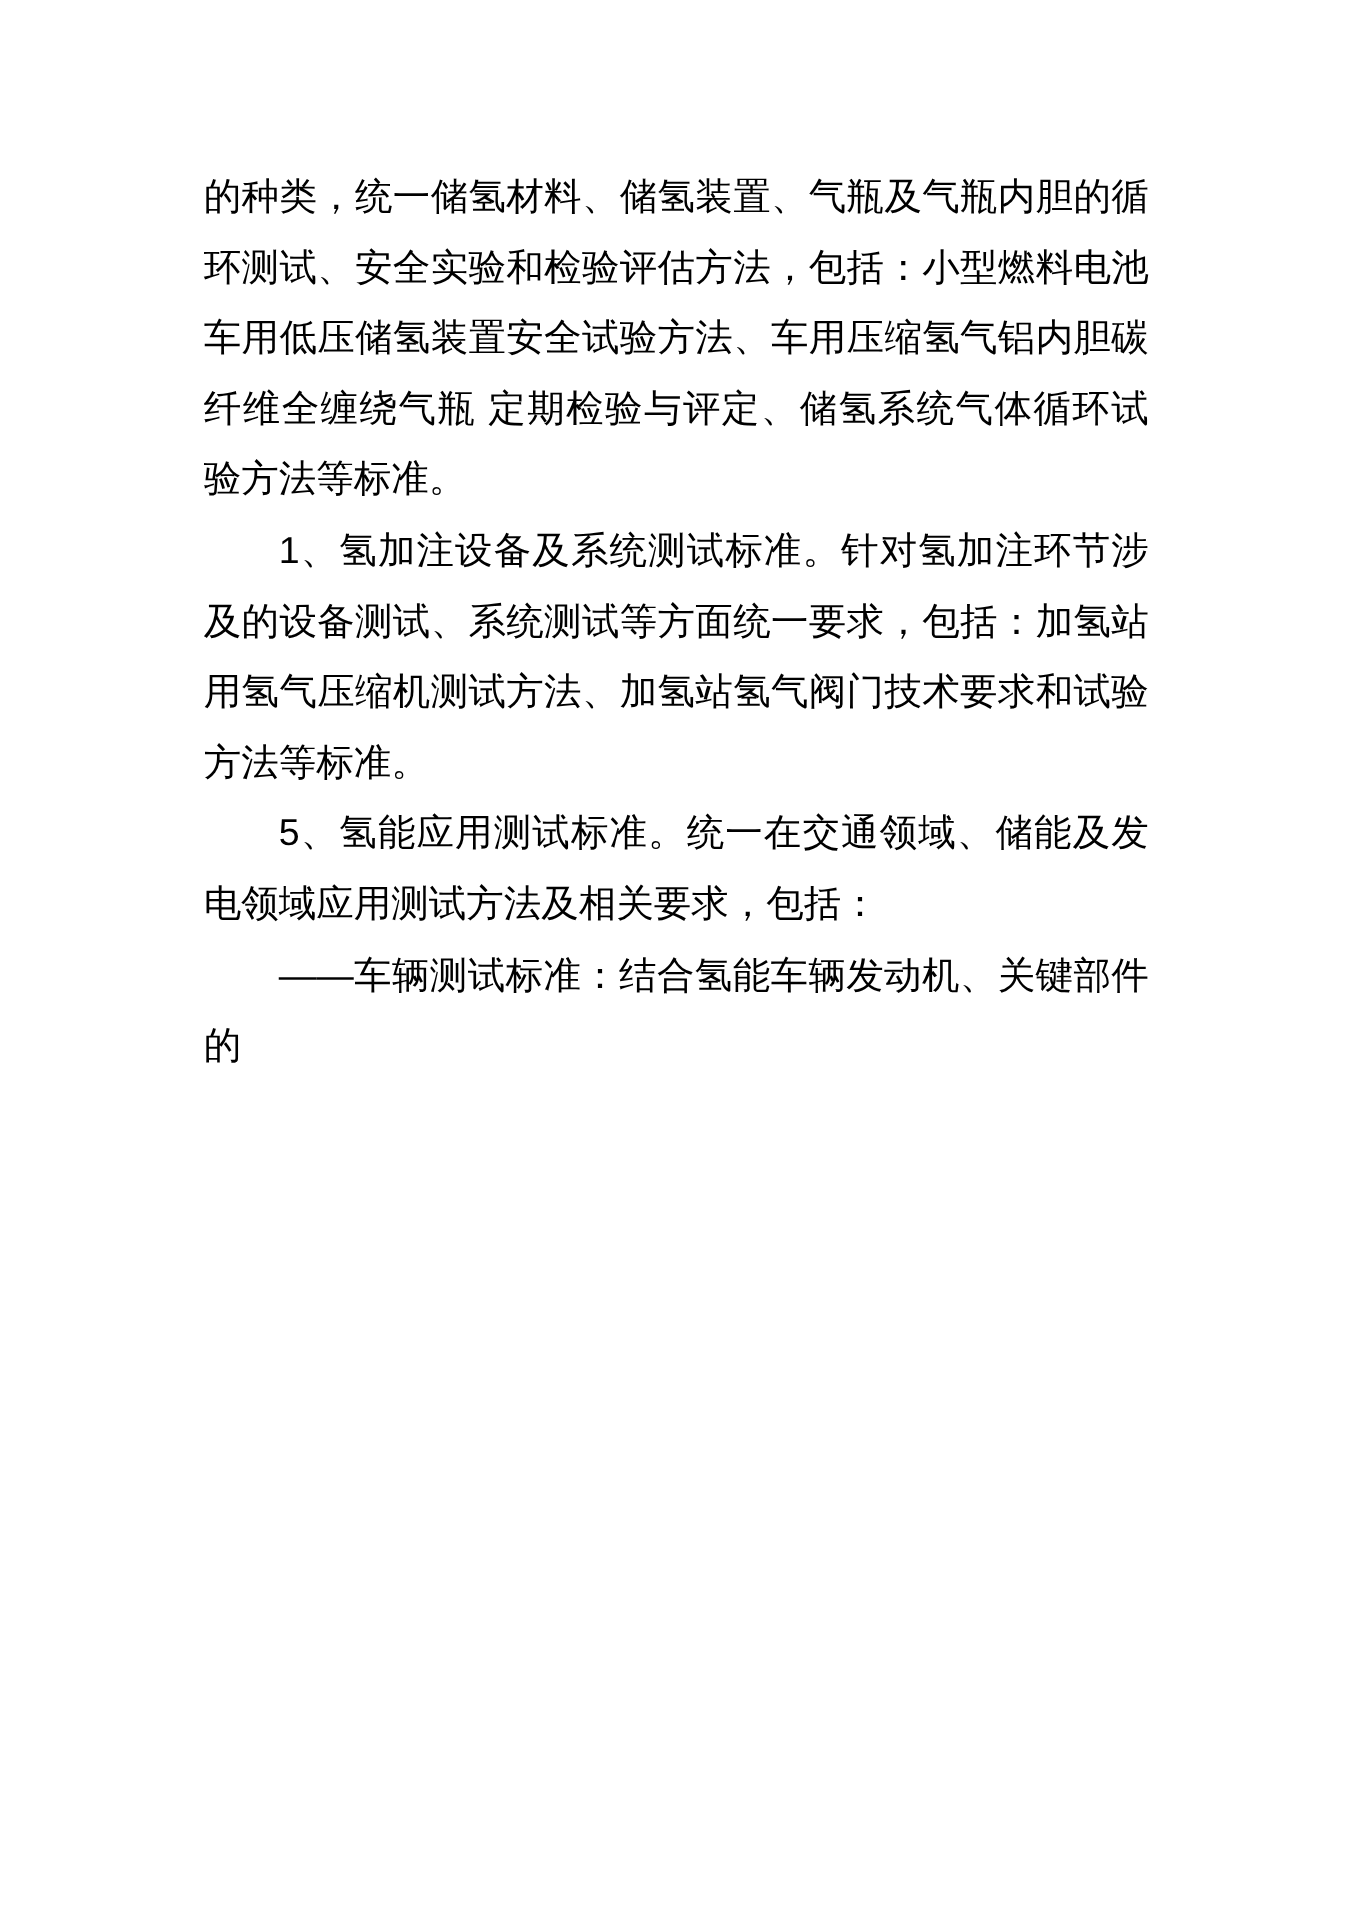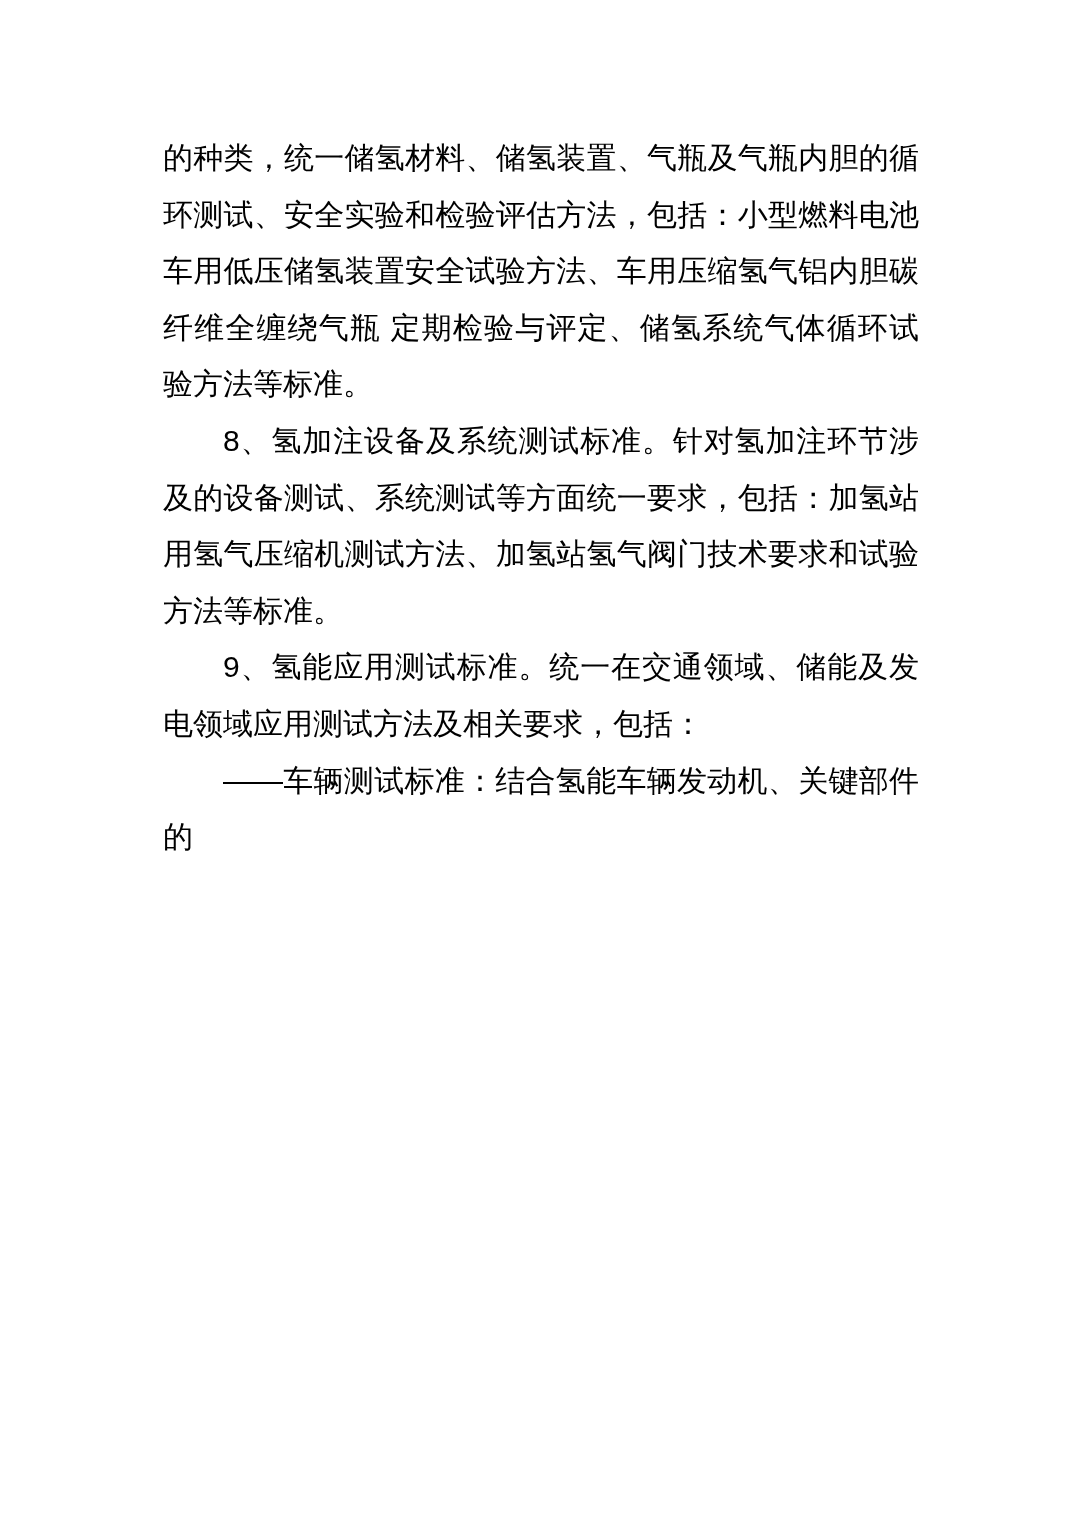--- a/index.html
+++ b/index.html
@@ -50,24 +50,24 @@
   }
 </style>
 </head>
 <body>
 
 <div class="page">
 
   <div class="content">
     <p class="para">的种类，统一储氢材料、储氢装置、气瓶及气瓶内胆的循环测试、安全实验和检验评估方法，包括：小型燃料电池车用低压储氢装置安全试验方法、车用压缩氢气铝内胆碳纤维全缠绕气瓶 定期检验与评定、储氢系统气体循环试验方法等标准。</p>
 
-    <p class="para indented">8、氢加注设备及系统测试标准。针对氢加注环节涉及的设备测试、系统测试等方面统一要求，包括：加氢站用氢气压缩机测试方法、加氢站氢气阀门技术要求和试验方法等标准。</p>
+    <p class="para indented">1、氢加注设备及系统测试标准。针对氢加注环节涉及的设备测试、系统测试等方面统一要求，包括：加氢站用氢气压缩机测试方法、加氢站氢气阀门技术要求和试验方法等标准。</p>
 
 
-    <p class="para indented">9、氢能应用测试标准。统一在交通领域、储能及发电领域应用测试方法及相关要求，包括：</p>
+    <p class="para indented">5、氢能应用测试标准。统一在交通领域、储能及发电领域应用测试方法及相关要求，包括：</p>
 
 
     <p class="para indented">——车辆测试标准：结合氢能车辆发动机、关键部件的</p>
   </div>
 
   <div class="page-number">19</div>
 
 </div>
 
 </body></html>

